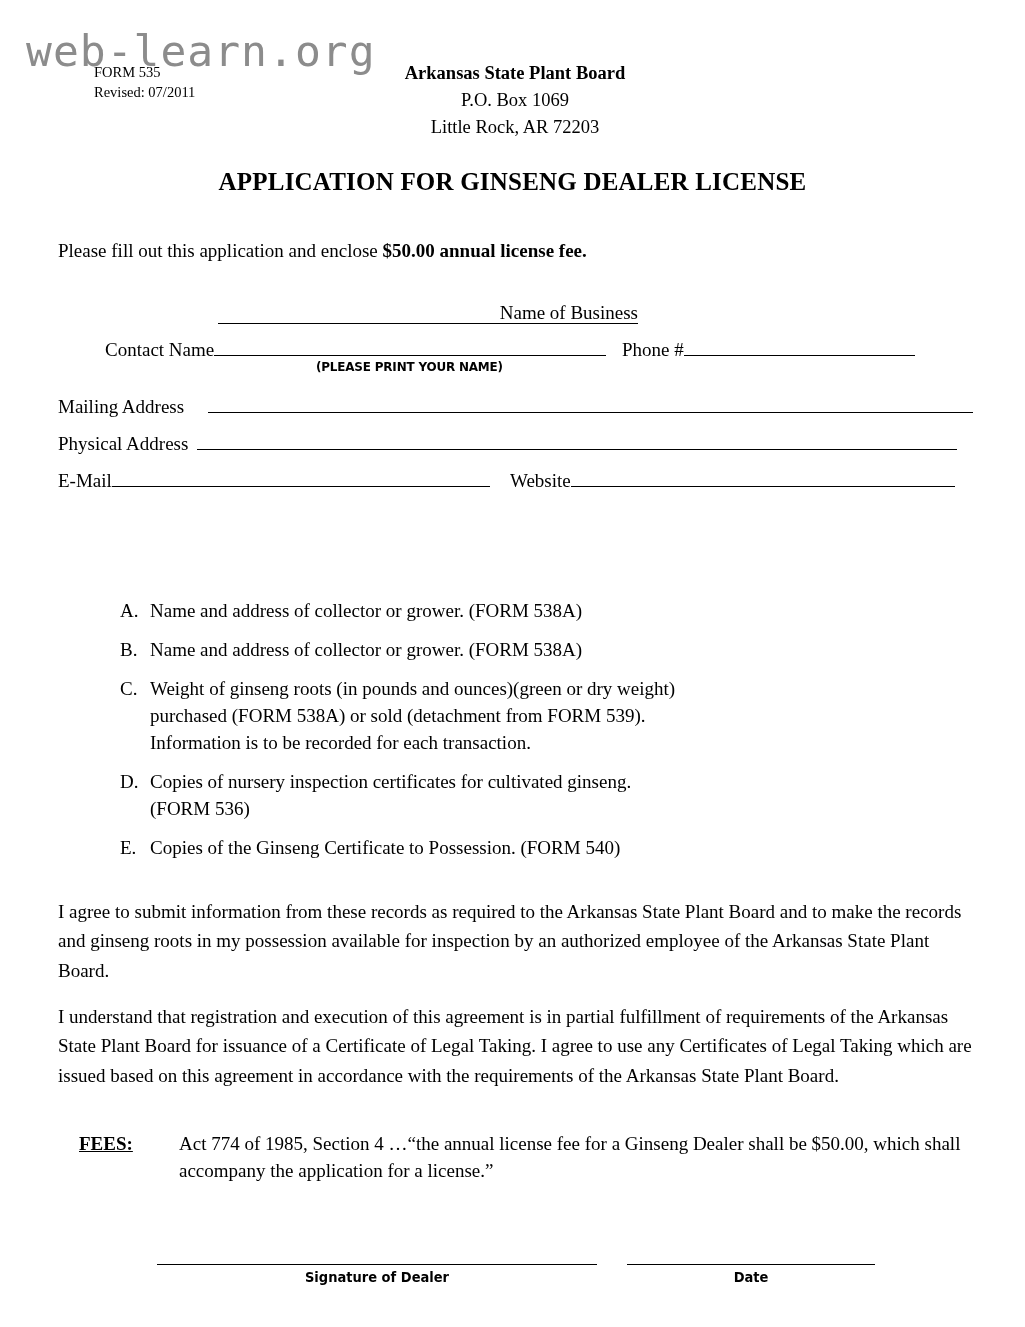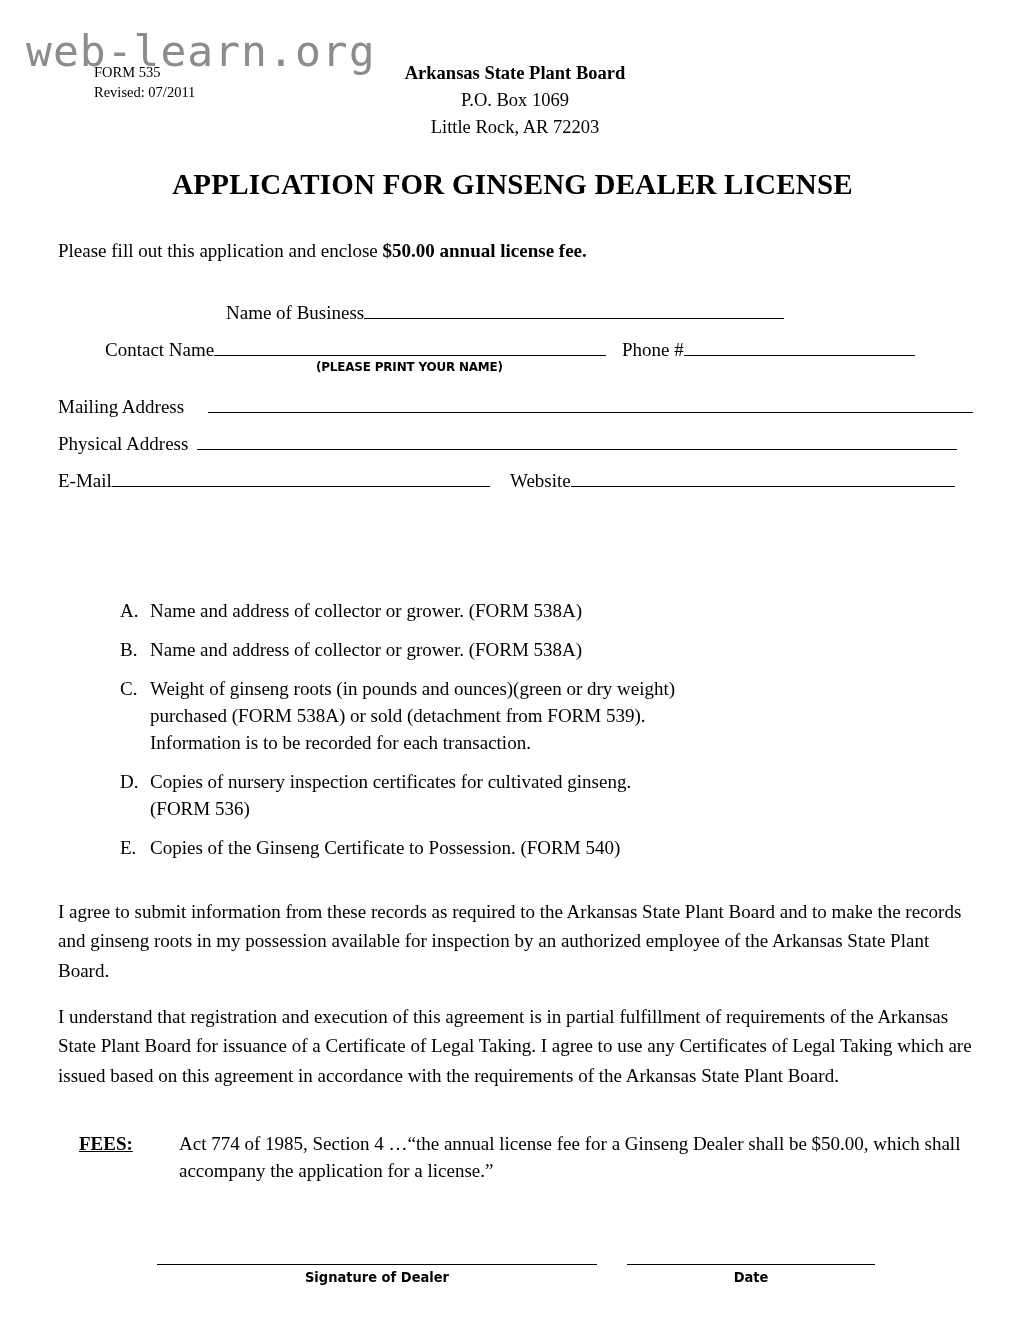--- a/index.html
+++ b/index.html
@@ -61,21 +61,21 @@
     font-weight: bold;
     font-size: 18.5px;
   }
 
   .doc-title {
     position: absolute;
     left: 0;
     top: 168px;
     width: 1025px;
     text-align: center;
-    font-size: 29px;
+    font-size: 25px;
     font-weight: bold;
     letter-spacing: 0.2px;
   }
 
   .fee-note {
     position: absolute;
     left: 58px;
     top: 240px;
     font-size: 19px;
   }
@@ -192,21 +192,21 @@
     <div>P.O. Box 1069</div>
     <div>Little Rock, AR 72203</div>
   </div>
 
   <div class="doc-title">APPLICATION FOR GINSENG DEALER LICENSE</div>
 
   <div class="fee-note">
     <span>Please fill out this application and enclose </span><b>$50.00 annual license fee.</b>
   </div>
 
-  <div class="field-row" style="left:226px; top:303px;">
+  <div class="field-row" style="left:218px; top:303px;flex-direction:column;">
     <span class="field-label">Name of Business</span>
     <span class="rule" style="width:420px;"></span>
   </div>
 
   <div class="field-row" style="left:105px; top:340px;">
     <span class="field-label">Contact Name</span>
     <span class="rule" style="width:392px;"></span>
   </div>
   <div class="sub-hint" style="left:316px; top:359px;">(PLEASE PRINT YOUR NAME)</div>
 

